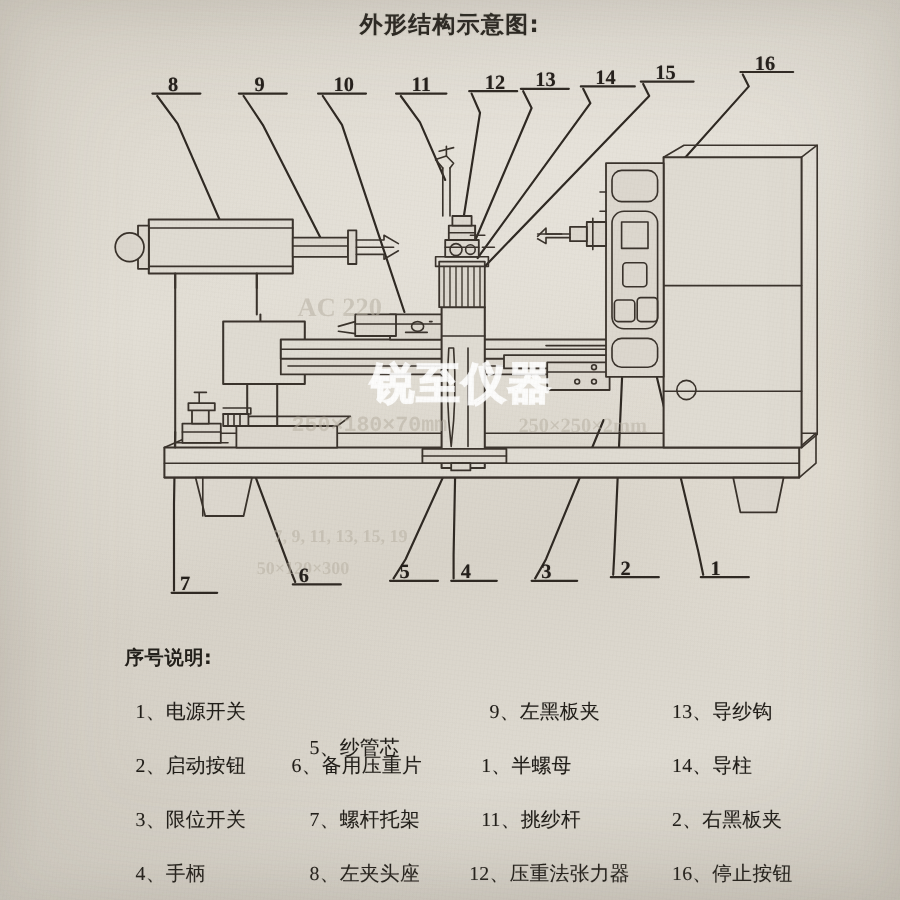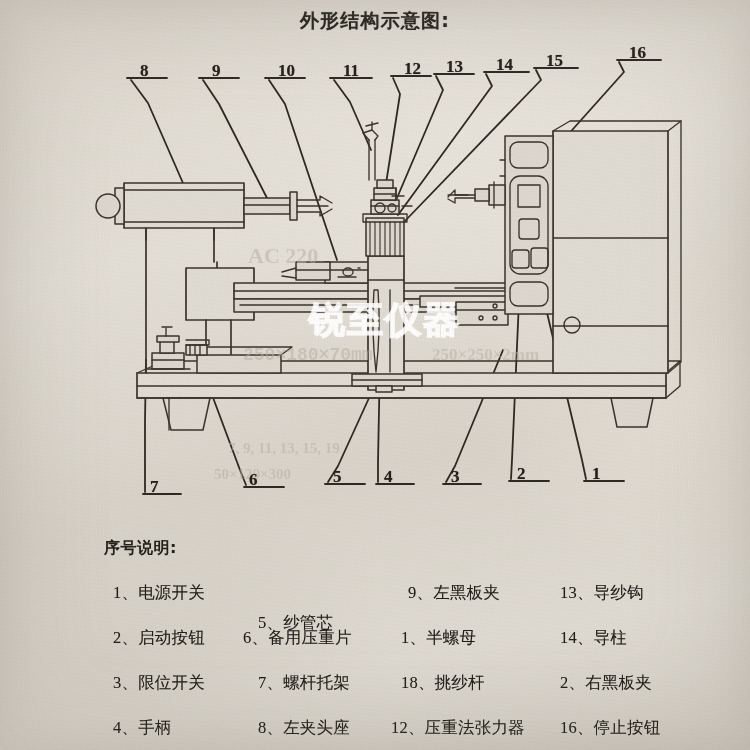--- a/index.html
+++ b/index.html
@@ -340,21 +340,21 @@
     <div class="lg-cell cn" style="left:113px;top:142px;"><span class="lg-num">3、</span><span>限位开关</span></div>
     <div class="lg-cell cn" style="left:113px;top:187px;"><span class="lg-num">4、</span><span>手柄</span></div>
 
     <div class="lg-cell cn" style="left:258px;top:52px;margin-top:30px;"><span class="lg-num">5、</span><span>纱管芯</span></div>
     <div class="lg-cell cn" style="left:243px;top:97px;"><span class="lg-num">6、</span><span>备用压重片</span></div>
     <div class="lg-cell cn" style="left:258px;top:142px;"><span class="lg-num">7、</span><span>螺杆托架</span></div>
     <div class="lg-cell cn" style="left:258px;top:187px;"><span class="lg-num">8、</span><span>左夹头座</span></div>
 
     <div class="lg-cell cn" style="left:408px;top:52px;"><span class="lg-num">9、</span><span>左黑板夹</span></div>
     <div class="lg-cell cn" style="left:401px;top:97px;"><span class="lg-num">1、</span><span>半螺母</span></div>
-    <div class="lg-cell cn" style="left:401px;top:142px;"><span class="lg-num">18、</span><span>挑纱杆</span></div>
+    <div class="lg-cell cn" style="left:401px;top:142px;"><span class="lg-num">11、</span><span>挑纱杆</span></div>
     <div class="lg-cell cn" style="left:391px;top:187px;"><span class="lg-num">12、</span><span>压重法张力器</span></div>
 
     <div class="lg-cell cn" style="left:560px;top:52px;"><span class="lg-num">13、</span><span>导纱钩</span></div>
     <div class="lg-cell cn" style="left:560px;top:97px;"><span class="lg-num">14、</span><span>导柱</span></div>
     <div class="lg-cell cn" style="left:560px;top:142px;"><span class="lg-num">2、</span><span>右黑板夹</span></div>
     <div class="lg-cell cn" style="left:560px;top:187px;"><span class="lg-num">16、</span><span>停止按钮</span></div>
   </div>
 
   <div id="grain"></div>
   <div id="vignette"></div>

